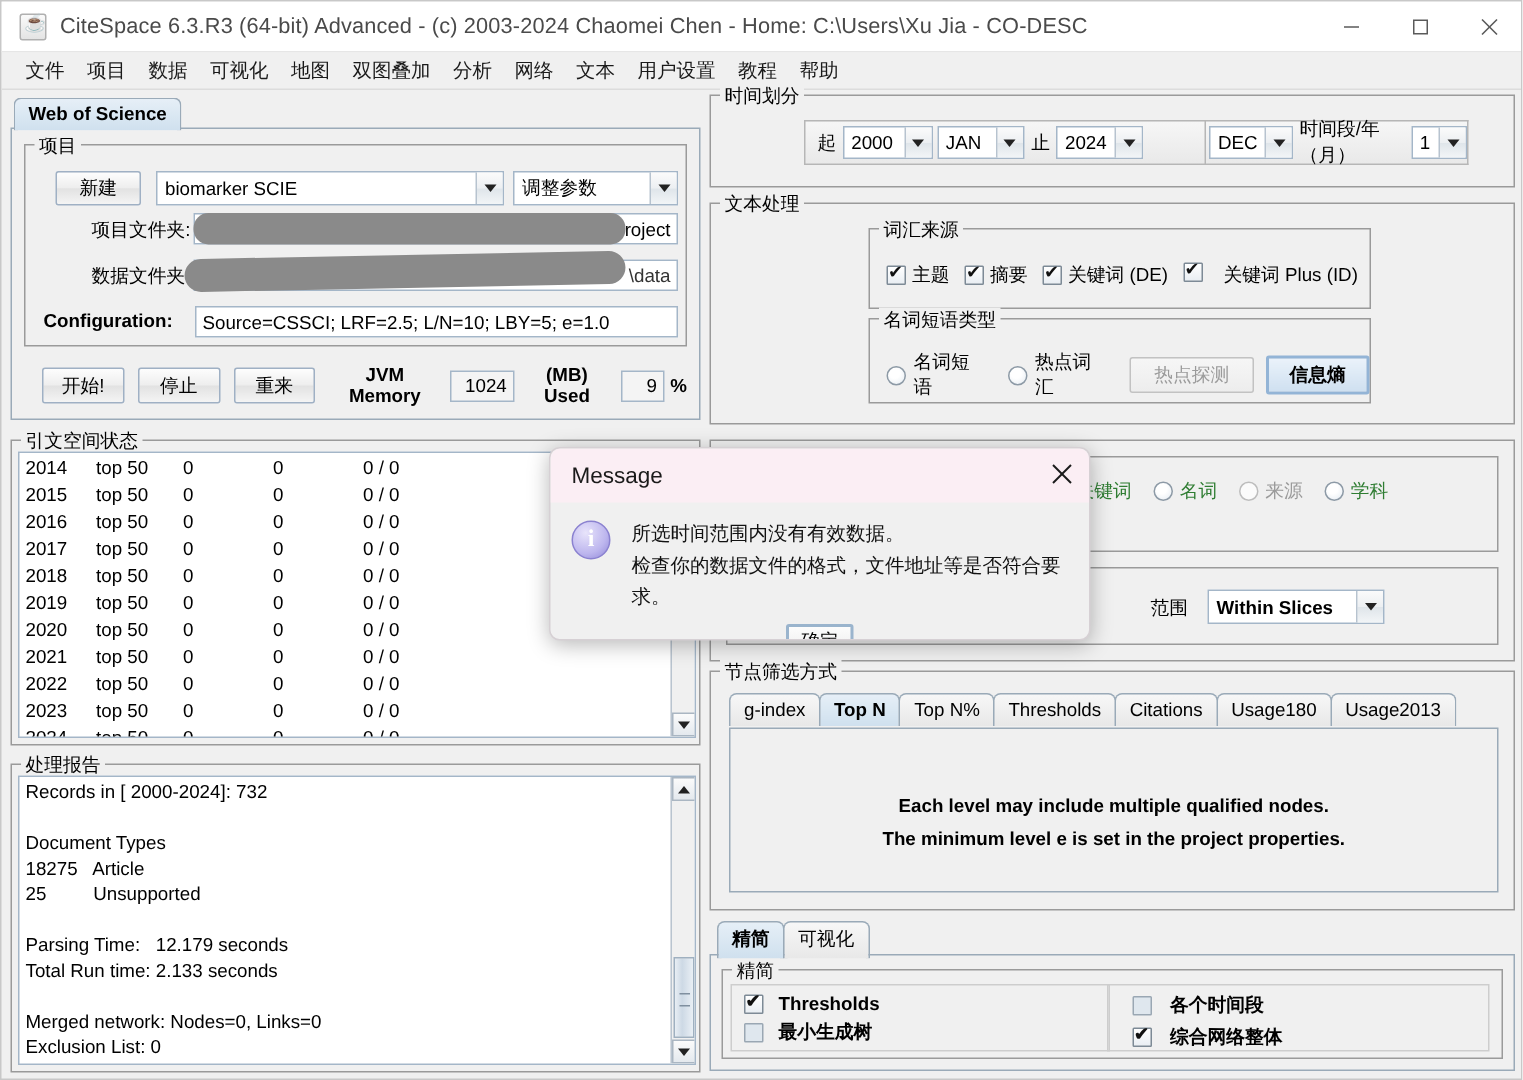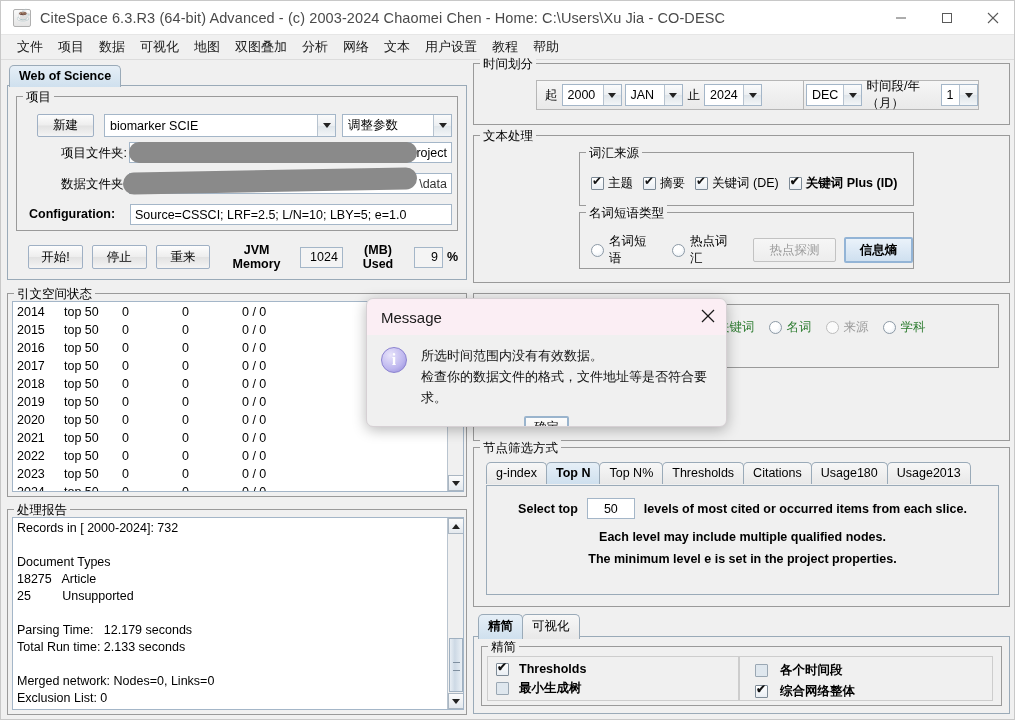--- a/index.html
+++ b/index.html
@@ -539,21 +539,21 @@
           <span>主题</span>
         </label>
         <label style="display:flex;align-items:center;gap:4px;font-size:12.5px;">
           <span class="cb checked"></span>
           <span>摘要</span>
         </label>
         <label style="display:flex;align-items:center;gap:4px;font-size:12.5px;">
           <span class="cb checked"></span>
           <span>关键词 (DE)</span>
         </label>
-        <label style="display:flex;align-items:center;gap:4px;font-size:12.5px;font-weight:bold;">
+        <label style="display:flex;gap:14px;font-size:12.5px;">
           <span class="cb checked"></span>
           <span>关键词 Plus (ID)</span>
         </label>
       </div>
     </div>
 
     <div class="titled" style="left:105px; top:76px; width:335px; height:57px;">
       <div class="legend">名词短语类型</div>
       <div style="position:absolute; left:11px; top:20px; display:flex; align-items:center;">
         <label style="display:flex;align-items:center;gap:5px;font-size:12.5px;">
@@ -588,45 +588,52 @@
           <span>来源</span>
         </label>
         <label style="display:flex;align-items:center;gap:5px;font-size:12.5px;color:#2f7d32;margin-left:14px;">
           <span class="rb"></span>
           <span>学科</span>
         </label>
       </div>
       <div style="position:absolute; left:214px; top:40px; font-size:12.5px; color:#8b2f1f;">期刊</div>
     </div>
 
+    <div class="titled" style="left:10px; top:84px; width:515px; height:52px;">
+      <div class="combo" style="position:absolute; left:110px; top:14px; width:110px; height:23px;">
+        <div class="cval"></div>
+        <div class="carrow">
+            <i></i>
+          </div>
+      </div>
+      <div style="position:absolute; left:282px; top:18px; font-size:12.5px;">范围</div>
+      <div class="combo" style="position:absolute; left:320px; top:14px; width:118px; height:23px;">
+        <div class="cval" style="font-weight:bold;">Within Slices</div>
+        <div class="carrow">
+            <i></i>
+          </div>
+      </div>
+    </div>
   </div>
 
   <div class="titled" style="left:472px; top:446px; width:537px; height:160px;">
     <div class="legend">节点筛选方式</div>
 
     <div class="tabstrip" style="position:absolute; left:12px; top:14px;">
       <div class="tab">g-index</div>
       <div class="tab active">Top N</div>
       <div class="tab">Top N%</div>
       <div class="tab">Thresholds</div>
       <div class="tab">Citations</div>
       <div class="tab">Usage180</div>
       <div class="tab">Usage2013</div>
     </div>
 
     <div style="position:absolute; left:12px; top:37px; width:513px; height:110px;
                 border:1px solid #9aaab8; background:#f0f0f0;">
-      <div style="position:absolute; left:0; top:12px; width:100%;
-                  display:flex; align-items:center; justify-content:center;">
-        <span style="font-size:12.5px; font-weight:bold;">Select top</span>
-        <div class="field" style="margin:0 9px; width:48px; height:21px; justify-content:center;">
-          <span>50</span>
-        </div>
-        <span style="font-size:12.5px; font-weight:bold;">levels of most cited or occurred items from each slice.</span>
-      </div>
       <div style="position:absolute; left:0; top:44px; width:100%; text-align:center;
                   font-size:12.5px; font-weight:bold;">Each level may include multiple qualified nodes.</div>
       <div style="position:absolute; left:0; top:66px; width:100%; text-align:center;
                   font-size:12.5px; font-weight:bold;">The minimum level e is set in the project properties.</div>
     </div>
   </div>
 
   <div class="tabstrip" style="position:absolute; left:477px; top:613px; z-index:4;">
     <div class="tab active">精简</div>
     <div class="tab">可视化</div>

